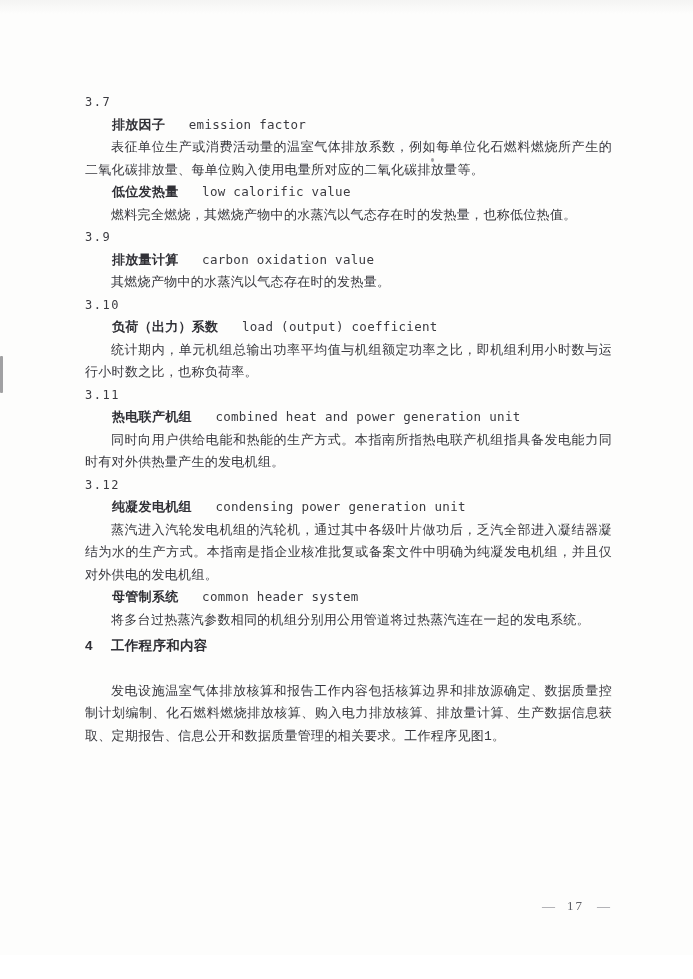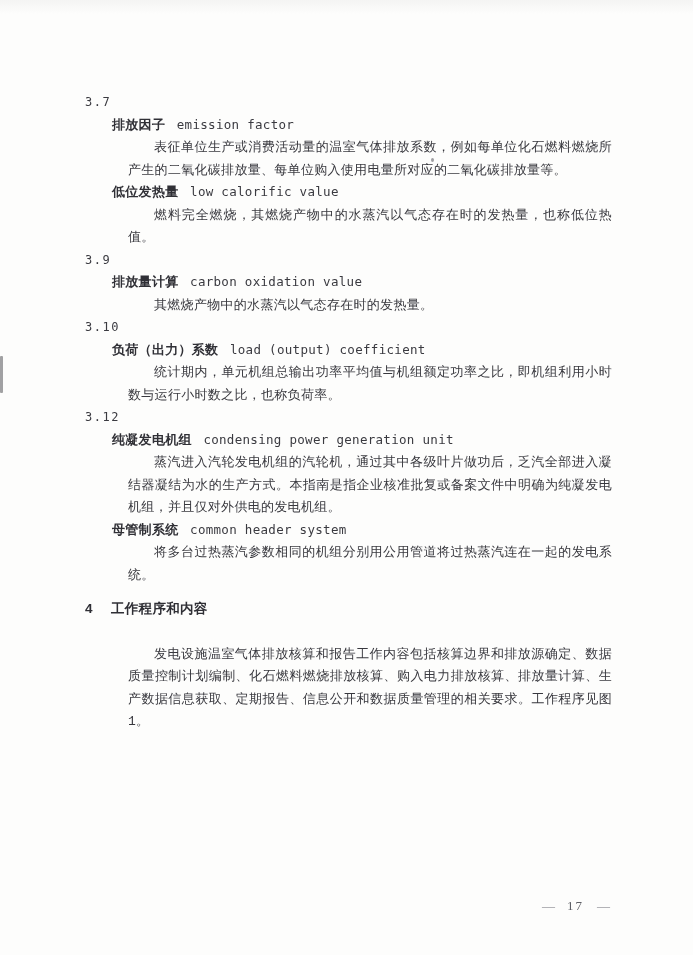--- a/index.html
+++ b/index.html
@@ -36,31 +36,30 @@
     white-space: nowrap;
   }
   .term-cn {
     font-family: Liberation Serif, serif;
     font-weight: 700;
     color: #303036;
   }
   .term-en {
     font-family: "DejaVu Sans Mono", "Liberation Mono", monospace;
     font-size: 12.5px;
-    margin-left: 8px;
+    margin-left: 20px;
     color: #3a3a40;
   }
   p.body {
     text-indent: 2em;
     text-align: justify;
     color: #38383e;
-    margin-left: 43px;
   }
   .chapter-heading {
-    margin-top: 12px;
+    margin-top: 4px;
     font-family: "Liberation Sans", "DejaVu Sans", sans-serif;
     font-weight: 700;
     font-size: 13.5px;
     color: #2f2f35;
   }
   .chapter-num { display: inline-block; width: 26px; }
   .chapter-body { margin-top: 23px; font-family: Liberation Mono, monospace; }
   .footer {
     position: absolute;
     top: 898px;
@@ -130,20 +129,28 @@
 
     <div class="section">
       <div class="sec-num">3.10</div>
       <div class="term-line">
         <span class="term-cn">负荷（出力）系数</span>
         <span class="term-en">load (output) coefficient</span>
       </div>
       <p class="body">统计期内，单元机组总输出功率平均值与机组额定功率之比，即机组利用小时数与运行小时数之比，也称负荷率。</p>
     </div>
 
+    <div class="section">
+      <div class="sec-num">3.11</div>
+      <div class="term-line">
+        <span class="term-cn">热电联产机组</span>
+        <span class="term-en">combined heat and power generation unit</span>
+      </div>
+      <p class="body">同时向用户供给电能和热能的生产方式。本指南所指热电联产机组指具备发电能力同时有对外供热量产生的发电机组。</p>
+    </div>
 
     <div class="section">
       <div class="sec-num">3.12</div>
       <div class="term-line">
         <span class="term-cn">纯凝发电机组</span>
         <span class="term-en">condensing power generation unit</span>
       </div>
       <p class="body">蒸汽进入汽轮发电机组的汽轮机，通过其中各级叶片做功后，乏汽全部进入凝结器凝结为水的生产方式。本指南是指企业核准批复或备案文件中明确为纯凝发电机组，并且仅对外供电的发电机组。</p>
     </div>
 

